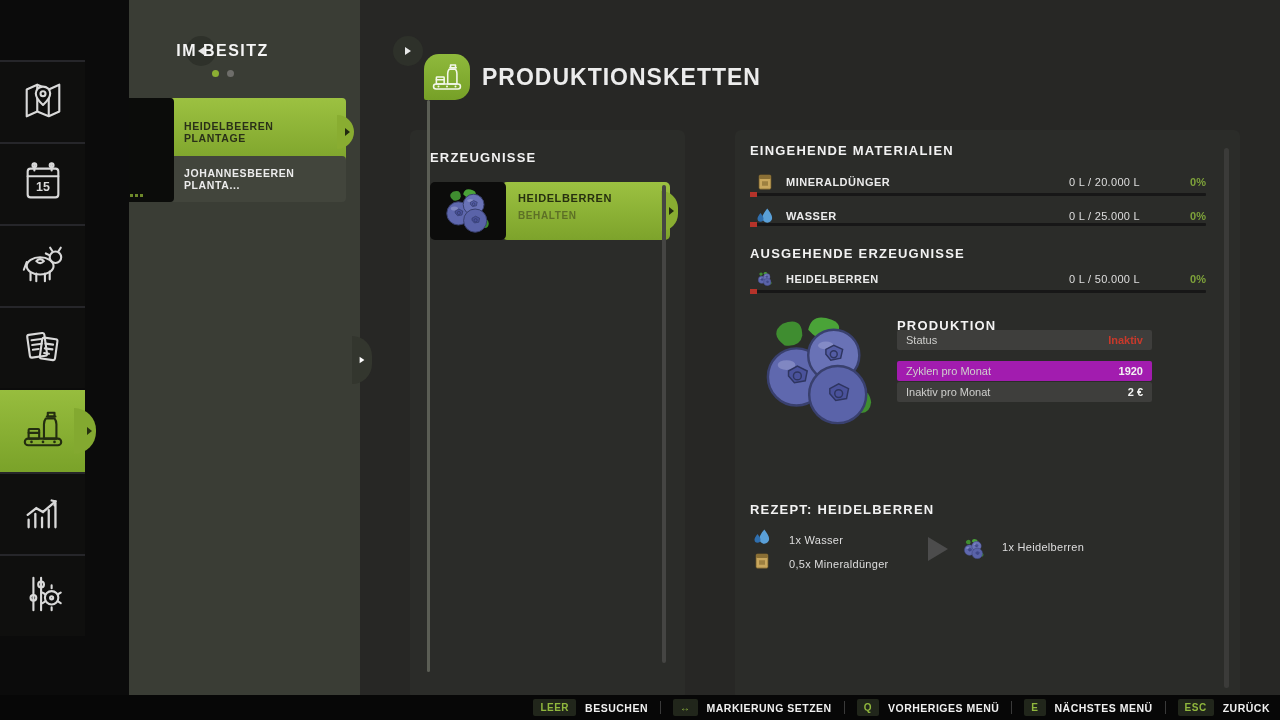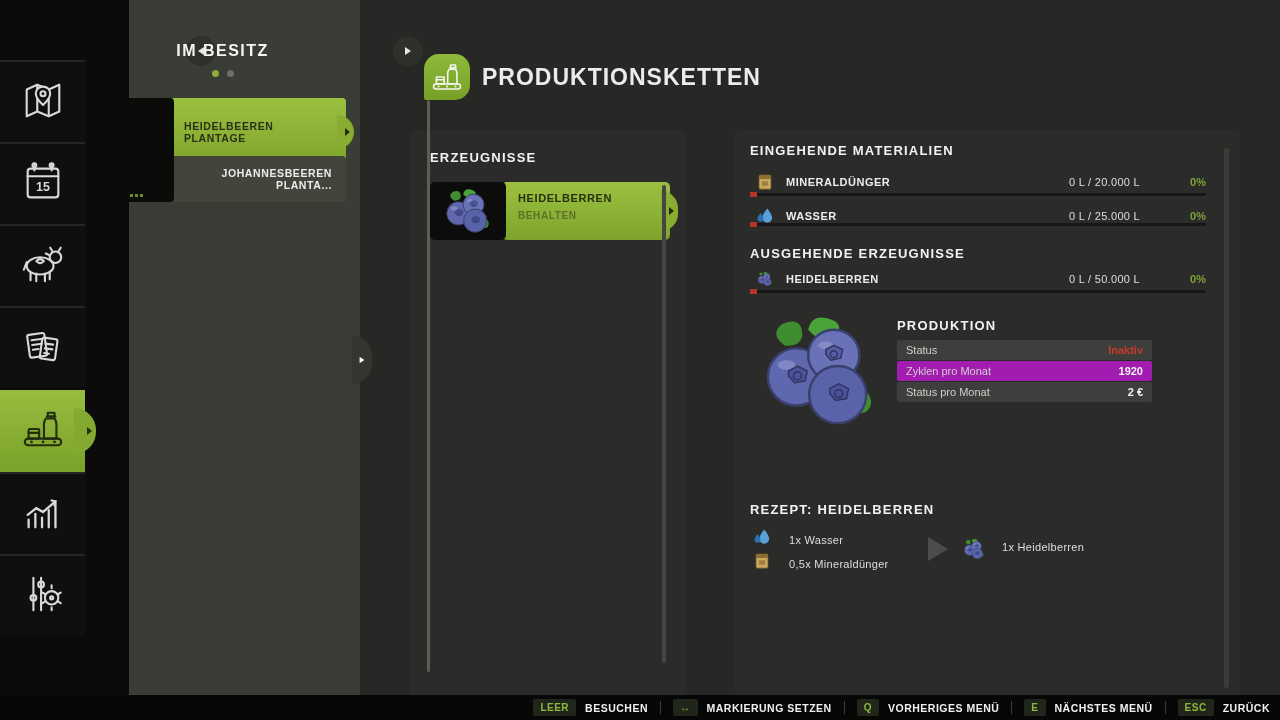--- a/index.html
+++ b/index.html
@@ -253,21 +253,21 @@
       <div class="thumb">
           <span class="price"></span>
         </div>
       <div class="plant-label">
           <span>HEIDELBEEREN PLANTAGE</span>
         </div>
       <div class="tag-tip">
           <span class="tri"></span>
         </div>
     </div>
-    <div class="plant-item" style="top:156px;height:46px;text-align:right;">
+    <div class="plant-item" style="top:156px;height:46px;">
       <div class="thumb">
           <span class="price"></span>
         </div>
       <div class="plant-label">
           <span>JOHANNESBEEREN PLANTA...</span>
         </div>
     </div>
 
     <div class="side-scroll"></div>
   </div>
@@ -335,30 +335,30 @@
       <span class="res-name">HEIDELBERREN</span>
       <span class="res-amt">0 L / 50.000 L</span>
       <span class="res-pct">0%</span>
     </div>
     <div class="res-bar" style="top:160px;"></div>
 
     <svg class="berries-big" viewBox="0 0 140 120">
         <use href="#sym-blueberries"></use>
       </svg>
     <div class="sec-title" style="left:162px;top:188px;">PRODUKTION</div>
-    <div class="prod-row dark" style="top:210px;">
+    <div class="prod-row dark" style="top:200px;">
       <span class="pl">Status</span>
       <span class="pv inactive">Inaktiv</span>
     </div>
     <div class="prod-row lite" style="top:231px;">
       <span class="pl">Zyklen pro Monat</span>
       <span class="pv">1920</span>
     </div>
     <div class="prod-row dark" style="top:252px;">
-      <span class="pl">Status pro Monat</span>
+      <span class="pl">Inaktiv pro Monat</span>
       <span class="pv">2 €</span>
     </div>
 
     <div class="sec-title" style="left:15px;top:372px;">REZEPT: HEIDELBERREN</div>
     <div class="rec-row" style="left:18px;top:398px;">
       <span class="rec-icon">
           <svg viewBox="0 0 24 24">
             <use href="#sym-water"></use>
           </svg>
         </span>

